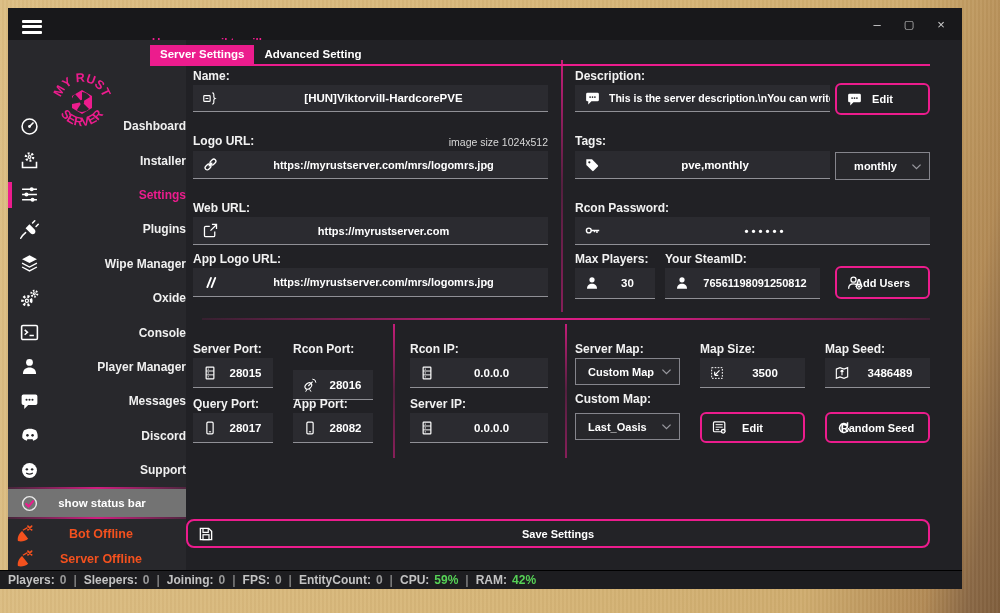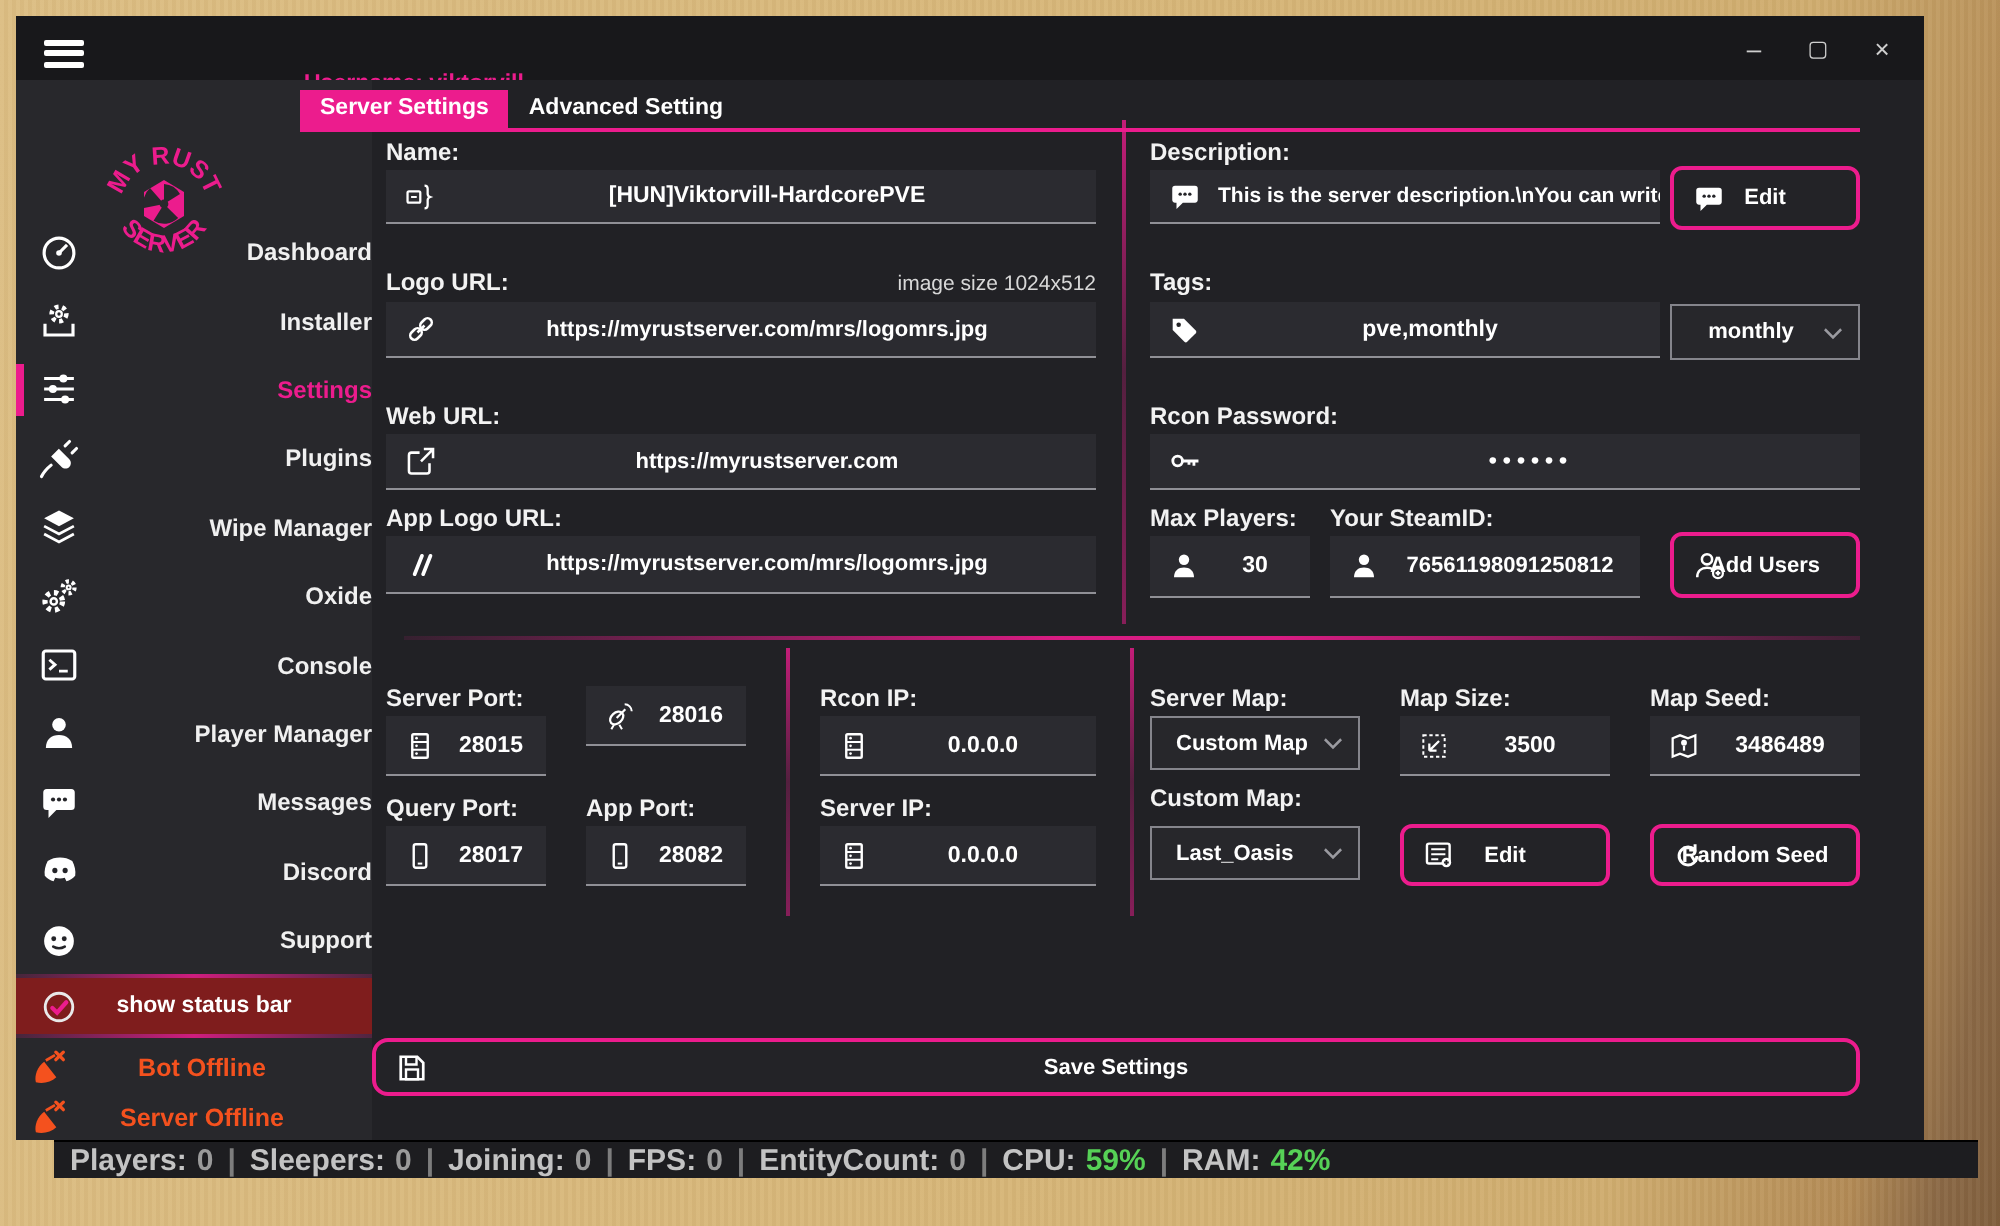--- a/index.html
+++ b/index.html
@@ -19,21 +19,21 @@
   .sidebar{position:absolute;left:0;top:32px;width:178px;bottom:0;background:#28282c;}
   .logo{position:absolute;left:42px;top:28px;}
   .nav{position:absolute;left:0;top:69px;right:0;}
   .nav-item{position:relative;height:34.4px;display:flex;align-items:center;cursor:pointer;}
   .nav-item .ic{position:absolute;left:11px;color:#fff;}
   .nav-item .nlabel{width:100%;text-align:right;color:#f0f0f0;font-size:12px;font-weight:bold;padding-left:4px;box-sizing:border-box;}
   .nav-item.active .nlabel{color:#ec1c8d;}
   .nav-item.active:before{content:"";position:absolute;left:0;top:4px;bottom:4px;width:4px;background:#ec1c8d;}
   .sdiv{position:absolute;left:0;right:0;height:2px;
     background:linear-gradient(90deg,rgba(236,28,141,.15),rgba(236,28,141,.85),rgba(236,28,141,.2));}
-  .statusrow{position:absolute;left:0;right:0;top:449px;height:28px;background:#7f1d1d;display:flex;align-items:center;cursor:pointer;}
+  .statusrow{position:absolute;left:0;right:0;top:449px;height:28px;background:#737373;display:flex;align-items:center;cursor:pointer;}
   .statusrow .ic{position:absolute;left:12px;color:#fff;}
   .statusrow span{width:100%;text-align:center;color:#fff;font-size:11.5px;font-weight:bold;padding-left:10px;box-sizing:border-box;}
   .offrow{position:absolute;left:0;right:0;height:25px;display:flex;align-items:center;}
   .offrow .ic{position:absolute;left:7px;color:#f4511e;}
   .offrow span{width:100%;text-align:center;color:#f4511e;font-size:12.5px;font-weight:bold;padding-left:8px;box-sizing:border-box;}
   .content{position:absolute;left:178px;top:32px;right:0;bottom:0;background:#212125;}
   .tabbar{position:absolute;left:-36px;top:5px;height:19px;display:flex;z-index:3;text-align:right;}
   .tab{height:19px;line-height:19px;padding:0 10px;font-size:11.5px;font-weight:bold;color:#fff;cursor:pointer;}
   .tab.active{background:#ec1c8d;}
   .tabline{position:absolute;left:-36px;top:24px;width:780px;height:2px;background:#ec1c8d;z-index:2;}
@@ -46,21 +46,21 @@
   .dots{font-size:13px;letter-spacing:3px;}
   .dd{position:absolute;background:#27272b;border:1px solid #85858c;display:flex;align-items:center;box-sizing:border-box;color:#fff;font-size:11px;font-weight:bold;cursor:pointer;}
   .dd .ddval{padding-left:12px;}
   .dd.center .ddval{width:100%;text-align:center;padding:0 14px 0 0;}
   .dd .chev{position:absolute;right:5px;color:#9a9aa0;}
   .pbtn{position:absolute;border:2px solid #ec1c8d;border-radius:6px;background:#232327;display:flex;align-items:center;box-sizing:border-box;cursor:pointer;}
   .pbtn .ic{position:absolute;left:9px;color:#fff;}
   .pbtn span{width:100%;text-align:center;color:#fff;font-size:11px;font-weight:bold;}
   .vdiv{position:absolute;width:2px;background:linear-gradient(180deg,rgba(236,28,141,.8),rgba(236,28,141,.25),rgba(236,28,141,.5));}
   .hdiv{position:absolute;height:2px;background:linear-gradient(90deg,rgba(236,28,141,.1),rgba(236,28,141,.9) 45%,rgba(236,28,141,.9) 60%,rgba(236,28,141,.15));}
-  .statusbar{position:absolute;left:0;top:570px;width:962px;height:19px;background:#1d1d20;border-top:1px solid #000;display:flex;align-items:center;padding-left:8px;box-sizing:border-box;font-size:15px;font-weight:bold;margin-left:27px;}
+  .statusbar{position:absolute;left:0;top:570px;width:962px;height:19px;background:#1d1d20;border-top:1px solid #000;display:flex;align-items:center;padding-left:8px;box-sizing:border-box;font-size:12px;font-weight:bold;}
   .sb-item{display:flex;gap:5px;align-items:center;}
   .sb-item .sl{color:#c3c3c3;}
   .sb-item .sv{color:#9a9a9a;}
   .sb-item.green .sv{color:#56d156;}
   .pipe{color:#7d7d7d;margin:0 7px;}
   .ic{display:block;}
 </style>
 </head>
 <body>
 
@@ -439,21 +439,21 @@
       <div class="hdiv" style="left:16px;top:278px;width:728px"></div>
 
       <div class="lbl" style="left:7px;top:302px">Server Port:</div>
       <div class="inp" style="left:7px;top:318px;width:80px;height:30px">
         <svg class="ic" width="16" height="16">
             <use href="#i-server"></use>
           </svg>
         <div class="val">28015</div>
       </div>
       <div class="lbl" style="left:107px;top:302px">Rcon Port:</div>
-      <div class="inp" style="left:107px;top:303px;width:80px;height:30px">
+      <div class="inp" style="left:107px;top:330px;width:80px;height:30px">
         <svg class="ic" width="16" height="16">
             <use href="#i-satellite"></use>
           </svg>
         <div class="val">28016</div>
       </div>
       <div class="lbl" style="left:224px;top:302px">Rcon IP:</div>
       <div class="inp" style="left:224px;top:318px;width:138px;height:30px">
         <svg class="ic" width="16" height="16">
             <use href="#i-server"></use>
           </svg>

